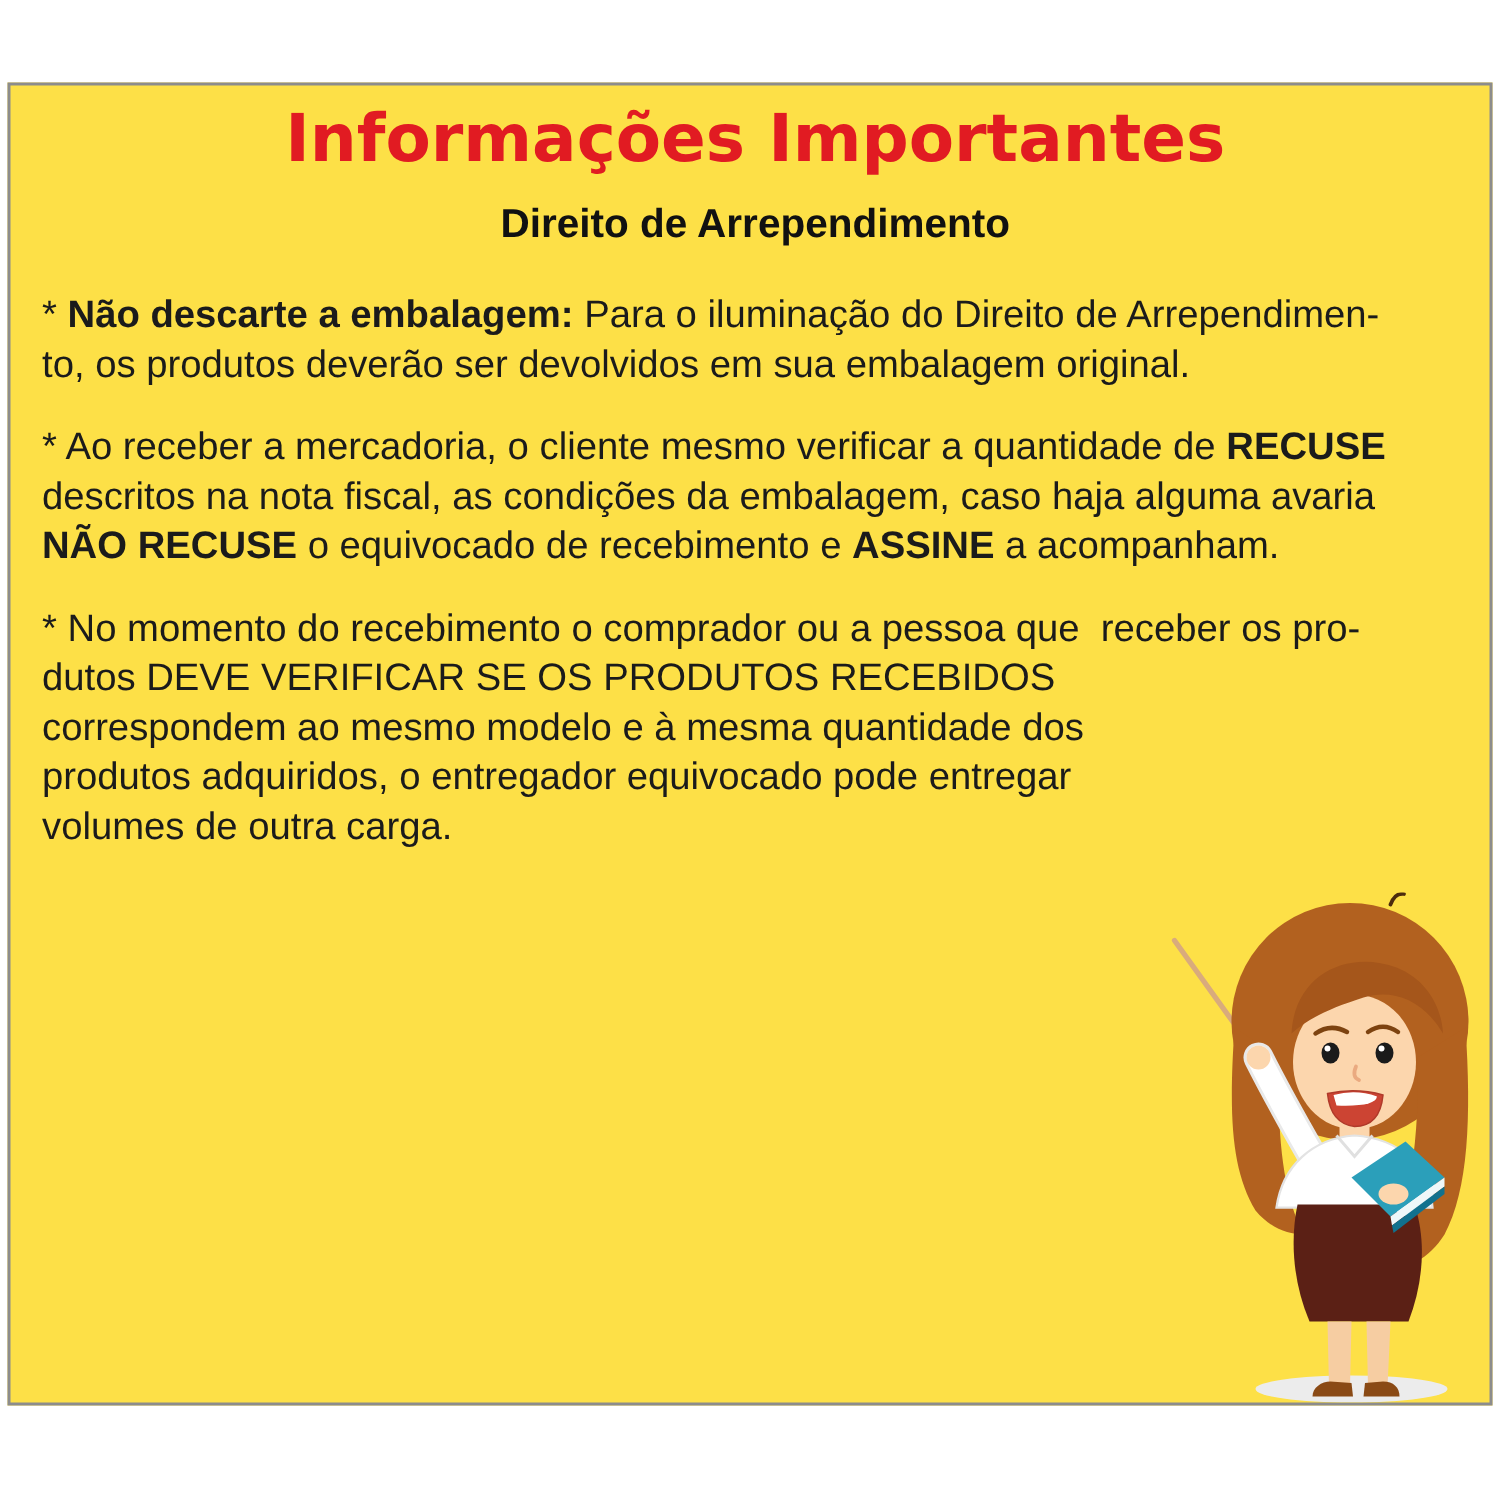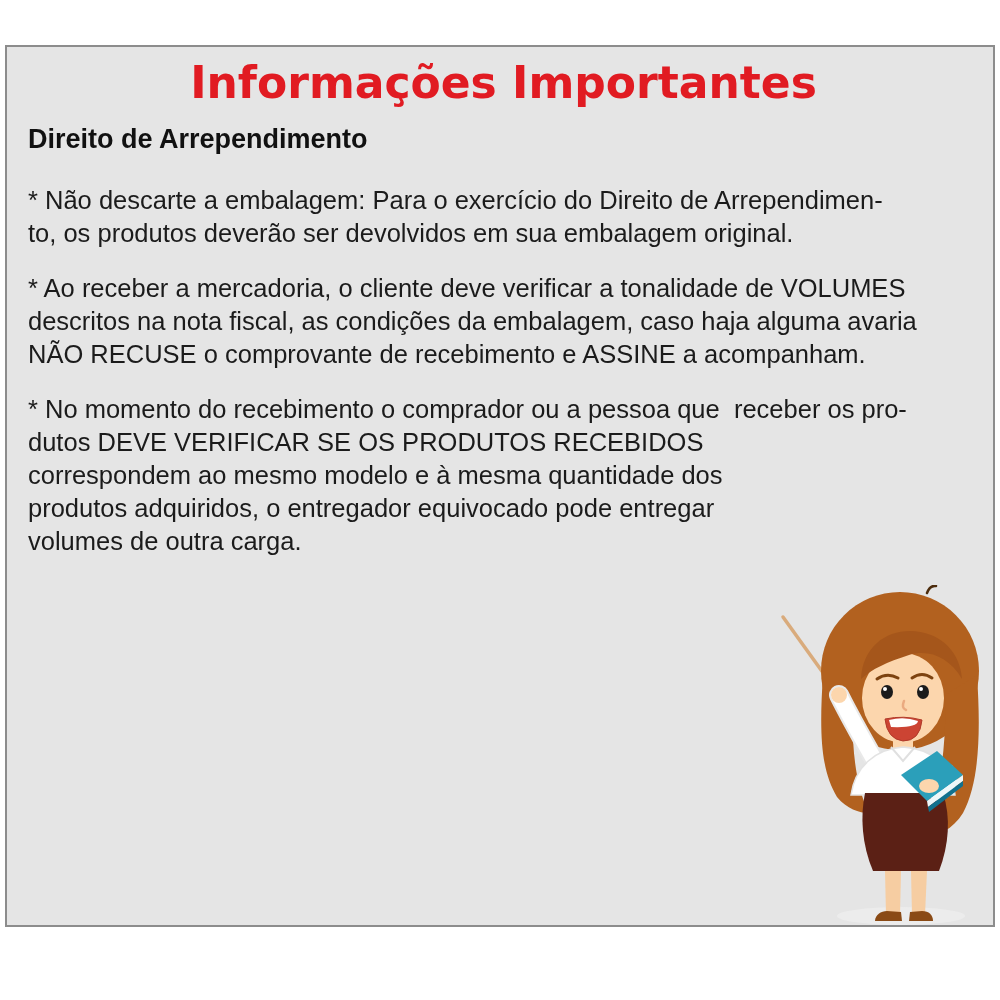--- a/index.html
+++ b/index.html
@@ -1,52 +1,52 @@
 <!DOCTYPE html>
 <html><head>
 <meta charset="utf-8">
 <style>
   html,body{margin:0;padding:0;}
   body{
     width:1000px;height:1000px;background:#ffffff;position:relative;overflow:hidden;
     font-family:"Liberation Sans","DejaVu Sans",sans-serif;color:#1b1b1b;
   }
   .page-box{
-    position:absolute;left:5px;top:45px;width:990px;height:882px;
-    border:2px solid #8c8c8c;box-sizing:border-box;background:#e5e5e5;
+    position:absolute;left:5px;top:55px;width:990px;height:882px;
+    border:2px solid #8c8c8c;box-sizing:border-box;background:#fde047;
     padding:6px 14px 0 21px;
   }
   .title{
     margin:4px 0 14px 0;font-family:"DejaVu Sans","Liberation Sans",sans-serif;
     font-size:44px;line-height:52px;font-weight:bold;text-align:center;color:#e11b22;
     letter-spacing:0px;
   }
   .subtitle{
-    margin:11px 0 28px 0;font-size:27px;line-height:33px;font-weight:bold;color:#111;
+    margin:11px 0 28px 0;font-size:27px;line-height:33px;font-weight:bold;color:#111;text-align:center;
   }
   .paragraphs p{
     margin:0 0 22px 0;font-size:25.5px;line-height:33px;white-space:pre;color:#1b1b1b;
   }
-  .paragraphs b{font-weight:normal;}
+  .paragraphs b{font-weight:bold;}
   .teacher{
     position:absolute;right:4px;bottom:0px;width:210px;height:340px;
   }
 </style>
 </head>
 <body>
 
 <div class="page-box" style="border-color: rgb(140, 140, 140);">
   <h1 class="title" style="color: rgb(225, 27, 34);">Informações Importantes</h1>
   <h2 class="subtitle">Direito de Arrependimento</h2>
   <div class="paragraphs">
-      <p><span>* </span><b>Não descarte a embalagem:</b><span> Para o exercício do Direito de Arrependimen-
+      <p><span>* </span><b>Não descarte a embalagem:</b><span> Para o iluminação do Direito de Arrependimen-
 to, os produtos deverão ser devolvidos em sua embalagem original.</span></p>
-      <p><span>* Ao receber a mercadoria, o cliente deve verificar a tonalidade de </span><b>VOLUMES</b><span>
+      <p><span>* Ao receber a mercadoria, o cliente mesmo verificar a quantidade de </span><b>RECUSE</b><span>
 descritos na nota fiscal, as condições da embalagem, caso haja alguma avaria
-</span><b>NÃO RECUSE</b><span> o comprovante de recebimento e </span><b>ASSINE</b><span> a acompanham.</span></p>
+</span><b>NÃO RECUSE</b><span> o equivocado de recebimento e </span><b>ASSINE</b><span> a acompanham.</span></p>
       <p><span>* No momento do recebimento o comprador ou a pessoa que  receber os pro-
 dutos DEVE VERIFICAR SE OS PRODUTOS RECEBIDOS
 correspondem ao mesmo modelo e à mesma quantidade dos
 produtos adquiridos, o entregador equivocado pode entregar
 volumes de outra carga.</span></p>
     </div>
 
   <svg class="teacher" viewBox="0 0 210 340" xmlns="http://www.w3.org/2000/svg">
 
     <ellipse cx="122" cy="331" rx="64" ry="9" fill="#ececec"></ellipse>

